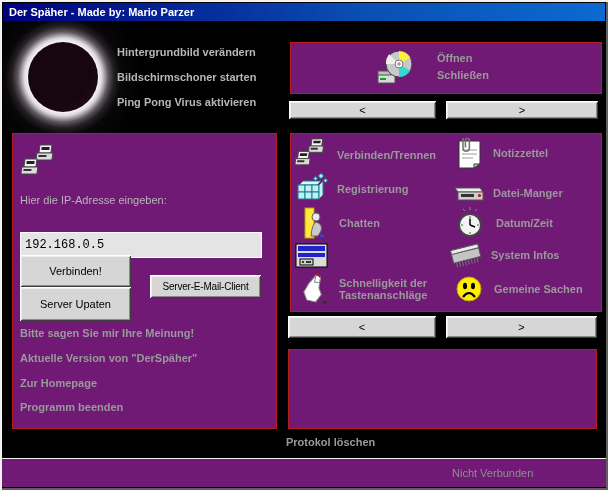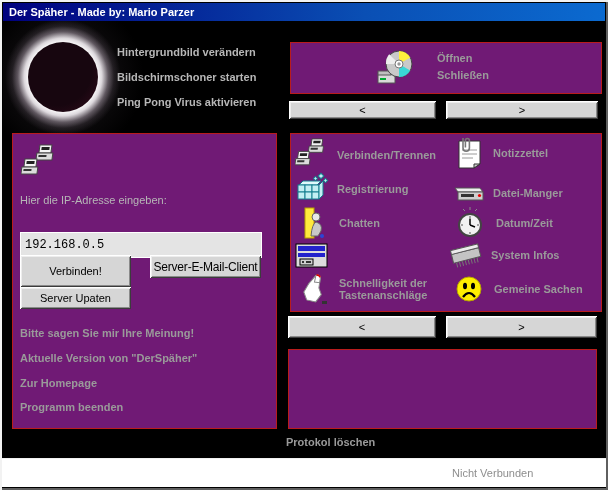--- a/index.html
+++ b/index.html
@@ -46,56 +46,56 @@
   .cd-text { position: absolute; left: 146px; top: 7px; color: #9a9a9a; font-size: 11px; font-weight: bold; line-height: 17px; cursor: default; }
 
   
   .btn {
     position: absolute; background: #d6d6d6; color: #000; font-size: 11px;
     font-family: "Liberation Sans", sans-serif;
     border: none; display: flex; align-items: center; justify-content: center;
     box-shadow: inset 1px 1px 0 #ffffff, inset -1px -1px 0 #3c3c3c, inset 2px 2px 0 #ededed, inset -2px -2px 0 #8a8a8a;
     cursor: default; white-space: nowrap;
   }
-  .tight { font-size: 12px; letter-spacing: -0.2px; }
+  .tight { font-size: 10px; letter-spacing: -0.2px; margin-top: 20px; }
 
   .nav1-prev { left: 289px; top: 101px; width: 147px; height: 18px; }
   .nav1-next { left: 446px; top: 101px; width: 152px; height: 18px; }
   .nav2-prev { left: 288px; top: 316px; width: 148px; height: 22px; }
   .nav2-next { left: 446px; top: 316px; width: 151px; height: 22px; }
 
   
   .left-panel { left: 12px; top: 133px; width: 265px; height: 296px; }
   .pc-icon { position: absolute; left: 8px; top: 10px; width: 38px; height: 38px; }
   .ip-label { position: absolute; left: 7px; top: 60px; color: #b7b7b7; font-size: 11px; }
   .ip-input {
     position: absolute; left: 7px; top: 84px; width: 242px; height: 26px;
     background: #e4e4e4; border: 1px solid #ffffff; color: #000;
     font-family: Liberation Mono, monospace; font-size: 12px; padding-left: 4px; margin-top: 14px;
   }
   .btn-connect { left: 7px; top: 121px; width: 111px; height: 32px; }
   .btn-email   { left: 137px; top: 121px; width: 111px; height: 23px; }
-  .btn-update  { left: 7px; top: 153px; width: 111px; height: 22px; }
+  .btn-update  { left: 7px; top: 153px; width: 111px; height: 34px; }
   .panel-link { position: absolute; left: 7px; color: #9a9a9a; font-size: 11px; font-weight: bold; white-space: nowrap; cursor: default; }
 
   
   .features-panel { left: 290px; top: 133px; width: 312px; height: 179px; padding-left: 44px; }
   .feat { position: absolute; display: flex; align-items: center; height: 34px; cursor: default; }
   .feat .ficon { width: 34px; height: 34px; flex: 0 0 34px; }
   .feat .flabel { margin-left: 8px; color: #9a9a9a; font-size: 11px; font-weight: bold; white-space: nowrap; line-height: 12px; }
   .feat .wrap2 { white-space: normal; width: 120px; }
 
   
   .protocol-panel { left: 288px; top: 349px; width: 309px; height: 80px; }
   .protocol-clear { position: absolute; left: 286px; top: 436px; color: #9a9a9a; font-size: 11px; font-weight: bold; cursor: default; }
 
   
   .statusbar {
     position: absolute; left: 2px; top: 458px; width: 604px; height: 29px;
-    background: #ffffff; border-top: 1px solid #f2f2f2;
+    background: #701a75; border-top: 1px solid #f2f2f2;
   }
   .status-text { position: absolute; left: 450px; top: 0; line-height: 28px; color: #8e8e8e; font-size: 11px; }
 </style>
 </head>
 <body>
 
 <div class="window">
 
   <div class="titlebar">
     <span>Der Späher - Made by: Mario Parzer</span>

